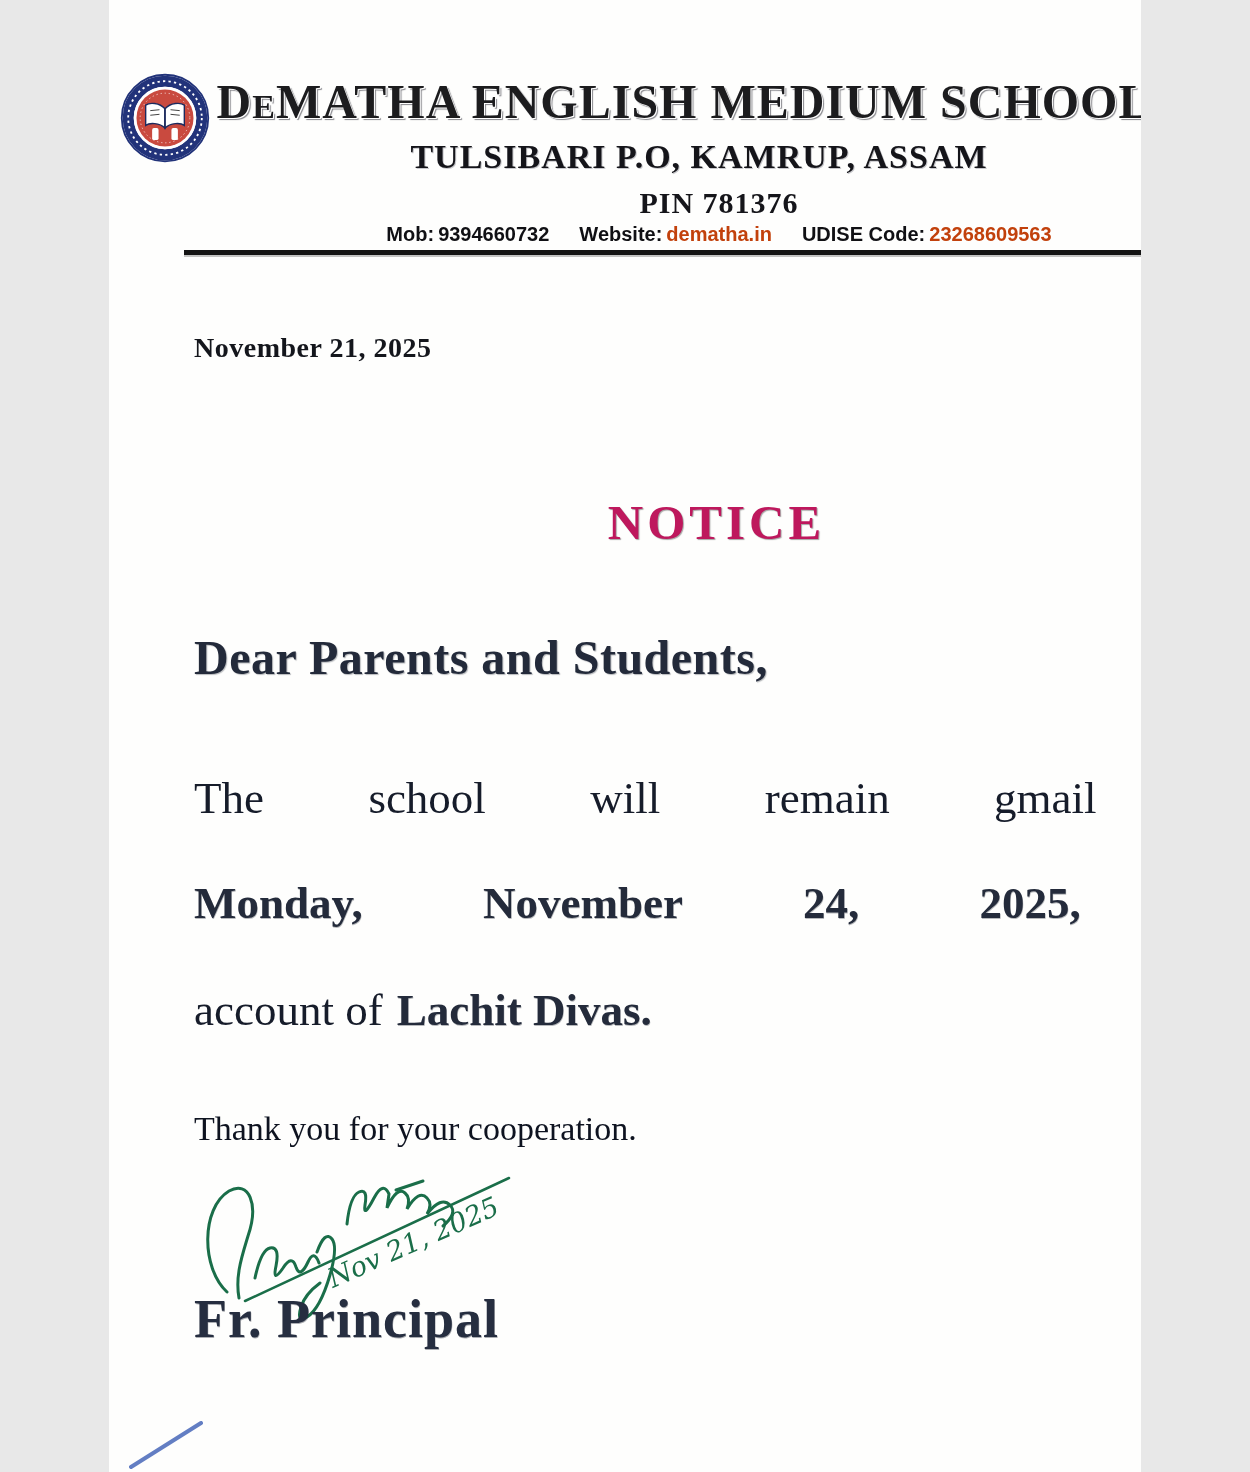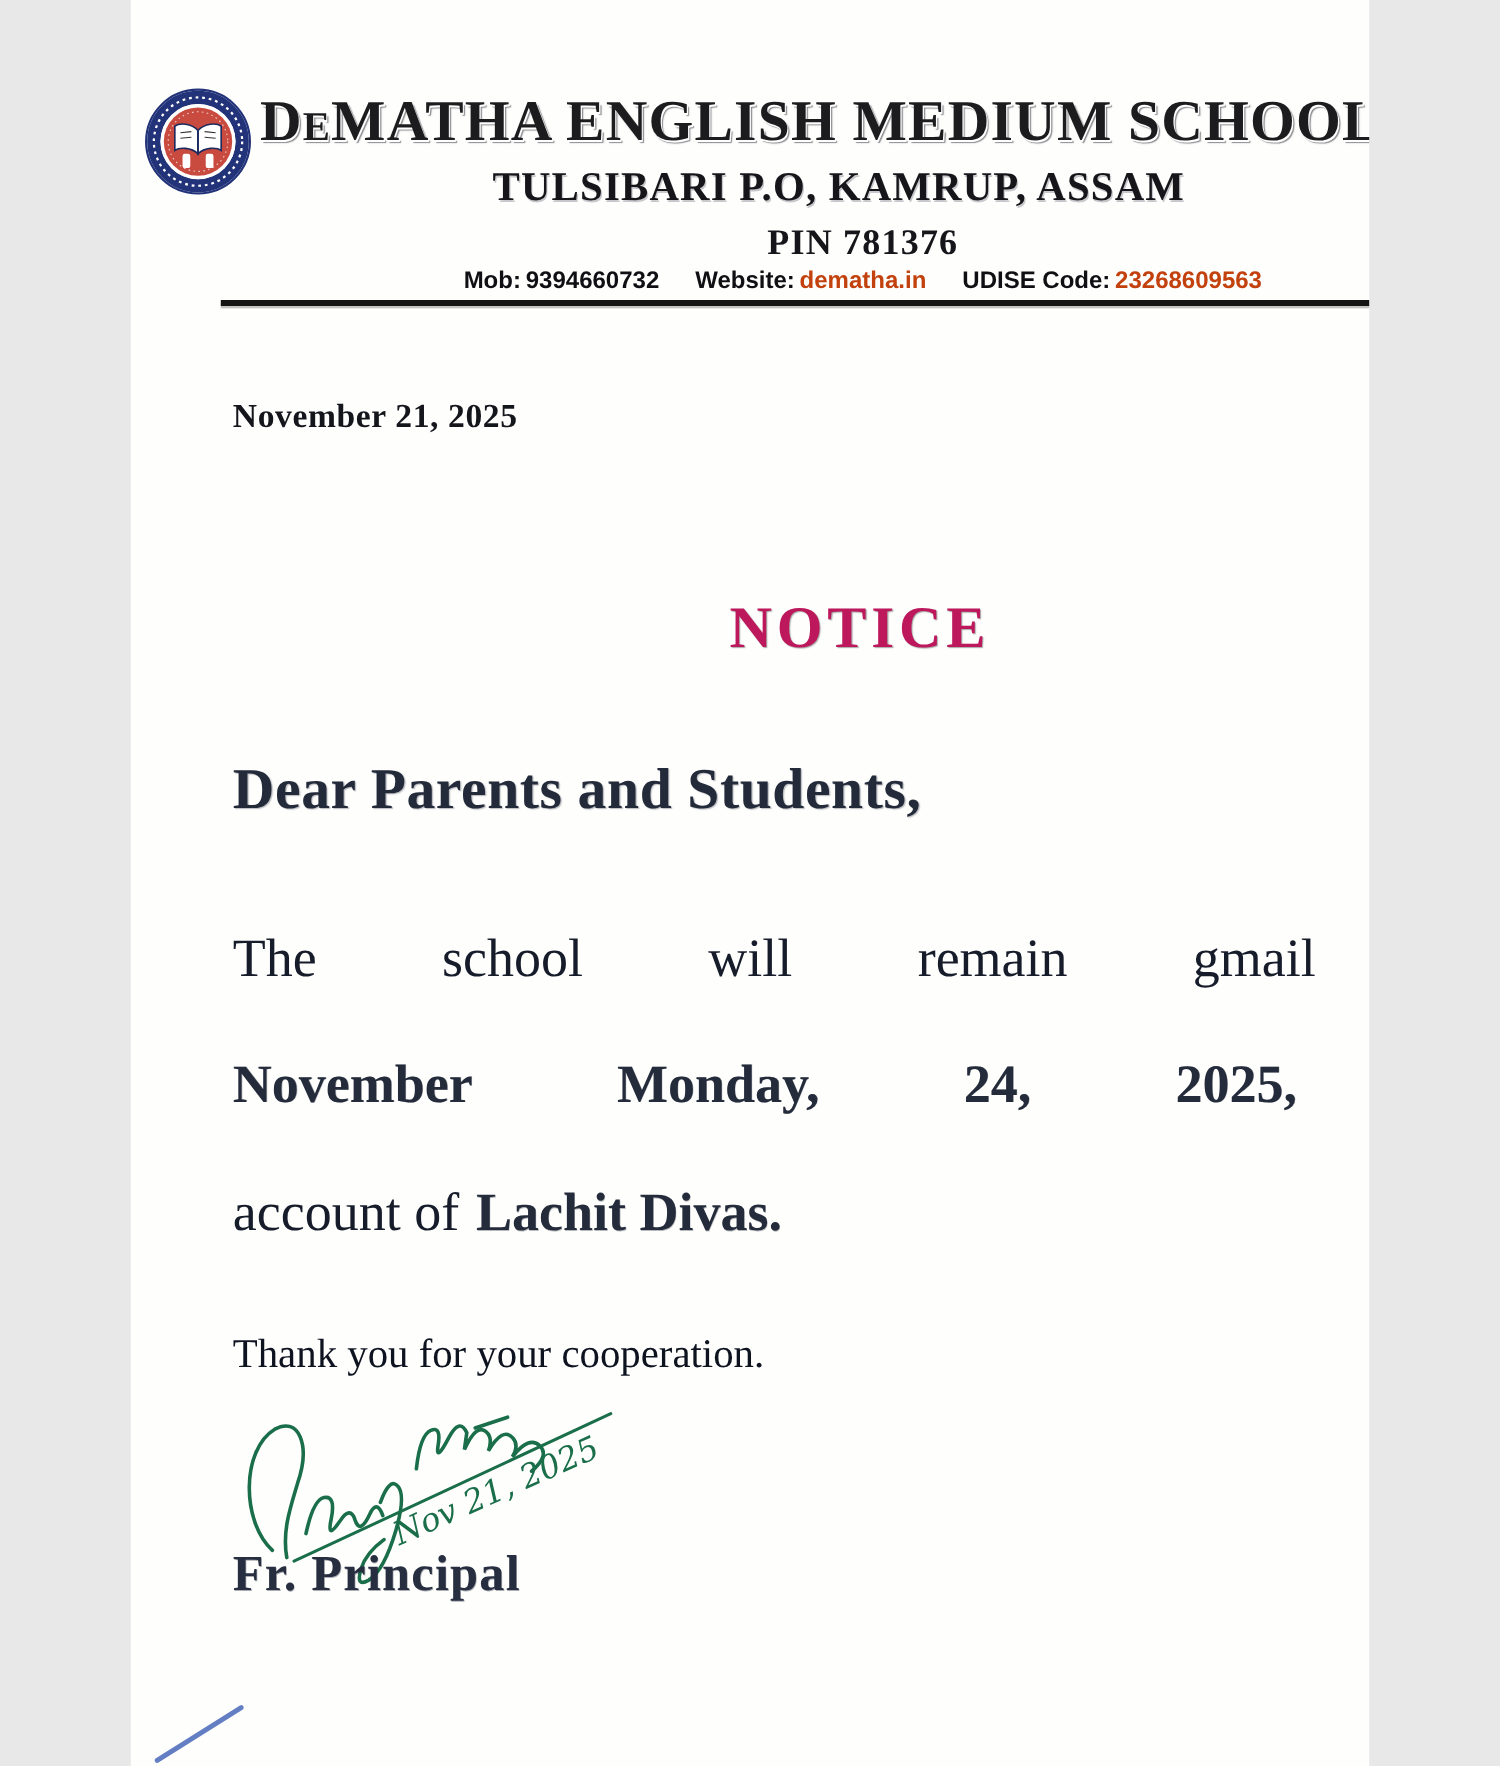--- a/index.html
+++ b/index.html
@@ -107,21 +107,21 @@
   .signature { position:absolute; left:88px; top:1158px; width:340px; height:170px; }
   .signature text {
     font-family:"DejaVu Serif", serif;
     font-style:italic;
     font-size:27px;
     fill:#1a6e49;
   }
 
   .signoff {
     position:absolute; left:85px; top:1288px;
-    font-size:42px; font-weight:700;
+    font-size:54px; font-weight:700;
     color:#262e40;
     text-shadow:.5px .5px .5px rgba(20,25,40,.35);
     letter-spacing:1px;
   }
 
   .corner-artifact { position:absolute; left:12px; top:1415px; width:95px; height:57px; }
 </style>
 </head>
 <body>
 
@@ -189,22 +189,22 @@
   <div class="pline pline-1">
     <span>The</span>
     <span>school</span>
     <span>will</span>
     <span>remain</span>
     <span>gmail</span>
     <span>on</span>
   </div>
 
   <div class="pline pline-2">
+    <span class="b">Monday,</span>
     <span class="b">November</span>
-    <span class="b">Monday,</span>
     <span class="b">24,</span>
     <span class="b">2025,</span>
     <span>on</span>
   </div>
 
   <div class="pline-3">
     <span class="sp-after">account of</span><span class="b">Lachit Divas.</span>
   </div>
 
   <div class="closing">Thank you for your cooperation.</div>

